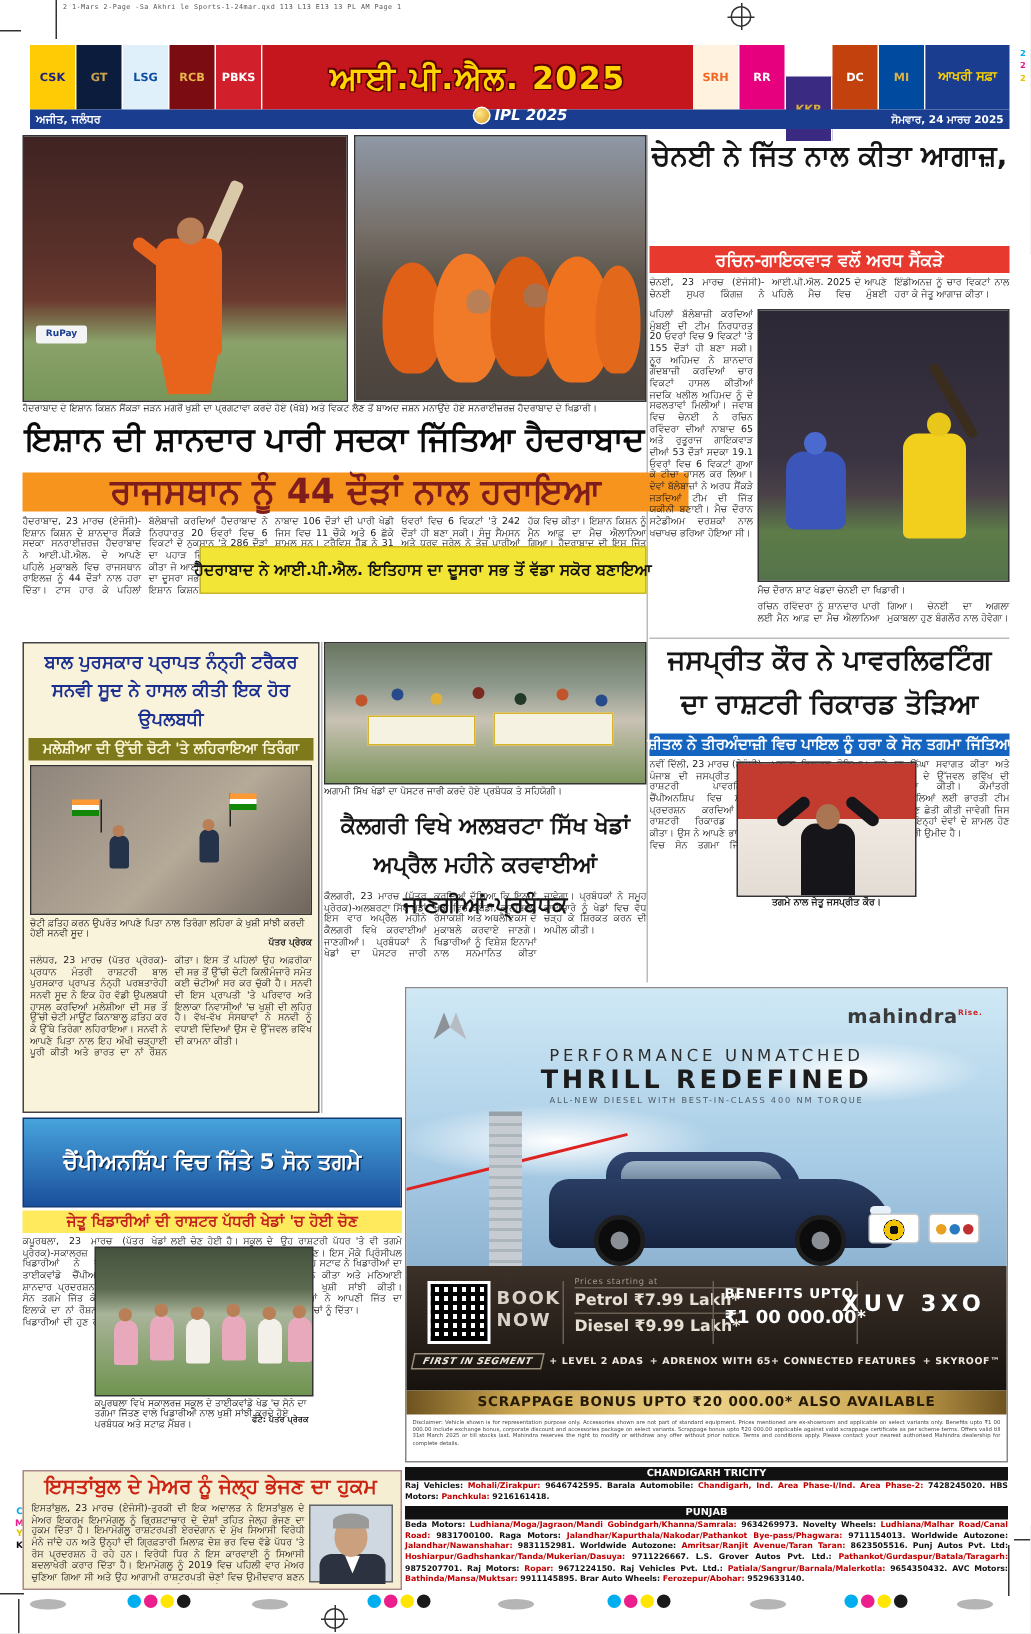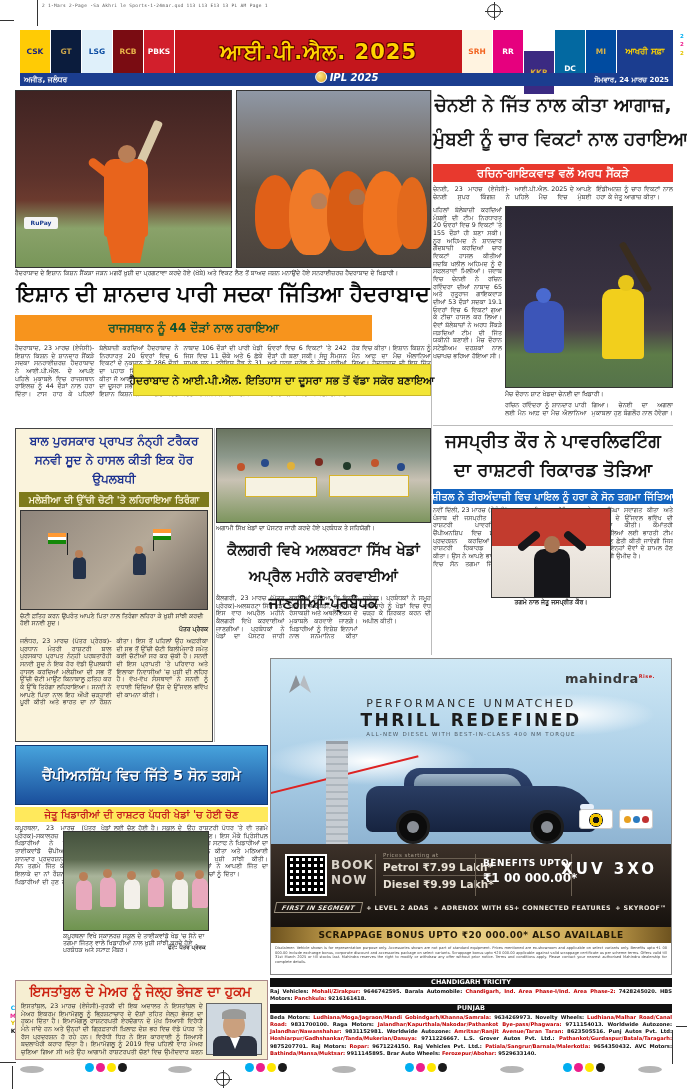--- a/index.html
+++ b/index.html
@@ -29,21 +29,21 @@
   .logo{width:30px;height:43px;border-right:1px solid #fff;display:flex;align-items:center;justify-content:center;
         font-size:7.5px;font-weight:bold;text-align:center;flex:0 0 auto;}
   .t-csk{background:#ffcb05;color:#1a237e;}
   .t-gt{background:#0b1c3d;color:#c9a44c;}
   .t-lsg{background:#dff0fa;color:#0c4da2;}
   .t-rcb{background:#7a0c12;color:#e8b54a;}
   .t-pbks{background:#d21f2c;color:#fff;}
   .t-srh{background:#fff3e0;color:#f26522;}
   .t-rr{background:#e6007e;color:#fff;}
   .t-kkr{background:#3b2a82;color:#d4af37;margin-top:21px;}
-  .t-dc{background:#0369a1;color:#fff;align-items:flex-end;}
+  .t-dc{background:#c2410c;color:#fff;}
   .t-mi{background:#004ba0;color:#d8b24a;}
   #mast-title{flex:1;background:#c4161c;display:flex;align-items:center;justify-content:center;
       color:#ffd400;font-size:21px;font-weight:bold;letter-spacing:1px;
       text-shadow:1px 1px 0 #5e0000,-1px -1px 0 #5e0000,1px -1px 0 #5e0000,-1px 1px 0 #5e0000;}
   #mast-last{width:56px;background:#1b3d8f;color:#ffd400;display:flex;align-items:center;justify-content:center;
       text-align:center;font-size:8.5px;font-weight:bold;line-height:1.2;flex:0 0 auto;}
   #mast-strip{height:13px;background:#1b3d8f;color:#fff;display:flex;align-items:center;position:relative;}
   #mast-edition{font-size:7.5px;font-weight:bold;margin-left:4px;}
   #mast-date{font-size:7px;font-weight:bold;margin-left:auto;margin-right:4px;}
   #mast-ipl{position:absolute;left:50%;transform:translateX(-50%);top:-2px;display:flex;align-items:center;gap:3px;
@@ -67,22 +67,22 @@
   .pl-arm{position:absolute;left:70px;bottom:92px;width:34px;height:9px;background:#e8641c;border-radius:5px;transform:rotate(38deg);}
   .pl-bat{position:absolute;left:128px;bottom:96px;width:9px;height:52px;background:#d9c9a8;border-radius:3px;transform:rotate(24deg);}
   .pl-legs{position:absolute;left:90px;bottom:4px;width:40px;height:30px;background:#e8641c;clip-path:polygon(0 0,100% 0,85% 100%,15% 100%);}
   #photo-lead-right{left:236px;top:90px;width:195px;height:178px;
       background:linear-gradient(180deg,#8f98a6 0%,#77706a 35%,#5c544a 55%,#4a423c 100%);}
   .huddle{position:absolute;border-radius:50% 50% 40% 40%;}
   
   #lead-caption{left:15px;top:269px;width:416px;height:11px;}
   #lead-headline{left:15px;top:281px;width:416px;height:32px;font-size:21.5px;font-weight:bold;text-align:center;
       white-space:nowrap;letter-spacing:-.3px;color:#0a0a0a;}
-  #lead-subbar{left:15px;top:315px;width:357px;height:26px;background:#f7941d;color:#14532d;display:flex;
-      align-items:center;justify-content:center;font-size:12px;font-weight:bold;white-space:nowrap;}
+  #lead-subbar{left:15px;top:315px;width:444px;height:26px;background:#f7941d;color:#7f1d1d;display:flex;
+      align-items:center;justify-content:center;font-size:23px;font-weight:bold;white-space:nowrap;}
   #lead-body{left:15px;top:344px;width:416px;height:86px;}
   #lead-inline-sub{left:133px;top:364px;width:298px;height:32px;background:#f2e535;border:1px solid #c8b62a;
       box-sizing:border-box;display:flex;align-items:center;justify-content:center;font-size:10.5px;font-weight:bold;
       color:#111;white-space:nowrap;}
   
   #chn-headline1{left:433px;top:94px;width:240px;height:34px;font-size:18.5px;font-weight:bold;text-align:center;white-space:nowrap;}
   #chn-headline2{left:433px;top:128px;width:240px;height:34px;font-size:18.5px;font-weight:bold;text-align:center;white-space:nowrap;}
   #chn-subbar{left:433px;top:164px;width:240px;height:18px;background:#e8392e;color:#fff;display:flex;align-items:center;
       justify-content:center;font-size:11.5px;font-weight:bold;white-space:nowrap;}
   #chn-body-top{left:433px;top:185px;width:240px;height:19px;}
@@ -307,21 +307,20 @@
     <div class="huddle" style="left:112px;bottom:62px;width:16px;height:16px;background:#a9724c;"></div>
   </div>
   <div class="abs cap" id="lead-caption">ਹੈਦਰਾਬਾਦ ਦੇ ਇਸ਼ਾਨ ਕਿਸ਼ਨ ਸੈਂਕੜਾ ਜੜਨ ਮਗਰੋਂ ਖੁਸ਼ੀ ਦਾ ਪ੍ਰਗਟਾਵਾ ਕਰਦੇ ਹੋਏ (ਖੱਬੇ) ਅਤੇ ਵਿਕਟ ਲੈਣ ਤੋਂ ਬਾਅਦ ਜਸ਼ਨ ਮਨਾਉਂਦੇ ਹੋਏ ਸਨਰਾਈਜ਼ਰਜ਼ ਹੈਦਰਾਬਾਦ ਦੇ ਖਿਡਾਰੀ।</div>
 
   <div class="abs" id="lead-headline">ਇਸ਼ਾਨ ਦੀ ਸ਼ਾਨਦਾਰ ਪਾਰੀ ਸਦਕਾ ਜਿੱਤਿਆ ਹੈਦਰਾਬਾਦ</div>
   <div class="abs" id="lead-subbar">ਰਾਜਸਥਾਨ ਨੂੰ 44 ਦੌੜਾਂ ਨਾਲ ਹਰਾਇਆ</div>
   <div class="abs body-text cols-5" id="lead-body">ਹੈਦਰਾਬਾਦ, 23 ਮਾਰਚ (ਏਜੰਸੀ)-ਇਸ਼ਾਨ ਕਿਸ਼ਨ ਦੇ ਸ਼ਾਨਦਾਰ ਸੈਂਕੜੇ ਸਦਕਾ ਸਨਰਾਈਜ਼ਰਜ਼ ਹੈਦਰਾਬਾਦ ਨੇ ਆਈ.ਪੀ.ਐਲ. ਦੇ ਆਪਣੇ ਪਹਿਲੇ ਮੁਕਾਬਲੇ ਵਿਚ ਰਾਜਸਥਾਨ ਰਾਇਲਜ਼ ਨੂੰ 44 ਦੌੜਾਂ ਨਾਲ ਹਰਾ ਦਿੱਤਾ। ਟਾਸ ਹਾਰ ਕੇ ਪਹਿਲਾਂ ਬੱਲੇਬਾਜ਼ੀ ਕਰਦਿਆਂ ਹੈਦਰਾਬਾਦ ਨੇ ਨਿਰਧਾਰਤ 20 ਓਵਰਾਂ ਵਿਚ 6 ਵਿਕਟਾਂ ਦੇ ਨੁਕਸਾਨ 'ਤੇ 286 ਦੌੜਾਂ ਦਾ ਪਹਾੜ ਜਿਹਾ ਸਕੋਰ ਖੜ੍ਹਾ ਕੀਤਾ ਜੋ ਆਈ.ਪੀ.ਐਲ. ਇਤਿਹਾਸ ਦਾ ਦੂਸਰਾ ਸਭ ਤੋਂ ਵੱਡਾ ਸਕੋਰ ਹੈ। ਇਸ਼ਾਨ ਕਿਸ਼ਨ ਨੇ 47 ਗੇਂਦਾਂ ਵਿਚ ਨਾਬਾਦ 106 ਦੌੜਾਂ ਦੀ ਪਾਰੀ ਖੇਡੀ ਜਿਸ ਵਿਚ 11 ਚੌਕੇ ਅਤੇ 6 ਛੱਕੇ ਸ਼ਾਮਲ ਸਨ। ਟਰੈਵਿਸ ਹੈੱਡ ਨੇ 31 ਗੇਂਦਾਂ ਵਿਚ 67, ਅਭਿਸ਼ੇਕ ਸ਼ਰਮਾ ਨੇ 24 ਅਤੇ ਨਿਤੀਸ਼ ਰੈਡੀ ਨੇ 30 ਦੌੜਾਂ ਦਾ ਯੋਗਦਾਨ ਪਾਇਆ। ਜਵਾਬ ਵਿਚ ਰਾਜਸਥਾਨ ਦੀ ਟੀਮ 20 ਓਵਰਾਂ ਵਿਚ 6 ਵਿਕਟਾਂ 'ਤੇ 242 ਦੌੜਾਂ ਹੀ ਬਣਾ ਸਕੀ। ਸੰਜੂ ਸੈਮਸਨ ਅਤੇ ਧਰੁਵ ਜੁਰੇਲ ਨੇ ਤੇਜ਼ ਪਾਰੀਆਂ ਖੇਡੀਆਂ ਪਰ ਟੀਮ ਨੂੰ ਜਿੱਤ ਤੱਕ ਨਾ ਪਹੁੰਚਾ ਸਕੇ। ਹੈਦਰਾਬਾਦ ਦੇ ਗੇਂਦਬਾਜ਼ਾਂ ਨੇ ਅਹਿਮ ਮੌਕਿਆਂ 'ਤੇ ਵਿਕਟਾਂ ਲੈ ਕੇ ਮੈਚ ਆਪਣੀ ਟੀਮ ਦੇ ਹੱਕ ਵਿਚ ਕੀਤਾ। ਇਸ਼ਾਨ ਕਿਸ਼ਨ ਨੂੰ ਮੈਨ ਆਫ਼ ਦਾ ਮੈਚ ਐਲਾਨਿਆ ਗਿਆ। ਹੈਦਰਾਬਾਦ ਦੀ ਇਸ ਜਿੱਤ ਨਾਲ ਟੀਮ ਦੇ ਹੌਸਲੇ ਬੁਲੰਦ ਹਨ ਅਤੇ ਅਗਲੇ ਮੈਚਾਂ ਵਿਚ ਵੀ ਇਸੇ ਲੈਅ ਨੂੰ ਕਾਇਮ ਰੱਖਣ ਦੀ ਉਮੀਦ ਹੈ।</div>
   <div class="abs" id="lead-inline-sub">ਹੈਦਰਾਬਾਦ ਨੇ ਆਈ.ਪੀ.ਐਲ. ਇਤਿਹਾਸ ਦਾ ਦੂਸਰਾ ਸਭ ਤੋਂ ਵੱਡਾ ਸਕੋਰ ਬਣਾਇਆ</div>
 
   <div class="abs" id="chn-headline1">ਚੇਨਈ ਨੇ ਜਿੱਤ ਨਾਲ ਕੀਤਾ ਆਗਾਜ਼,</div>
-  <div class="abs" id="chn-headline2">ਮੁੰਬਈ ਨੂੰ ਚਾਰ ਵਿਕਟਾਂ ਨਾਲ ਹਰਾਇਆ</div>
   <div class="abs" id="chn-subbar">ਰਚਿਨ-ਗਾਇਕਵਾੜ ਵਲੋਂ ਅਰਧ ਸੈਂਕੜੇ</div>
   <div class="abs body-text cols-3" id="chn-body-top">ਚੇਨਈ, 23 ਮਾਰਚ (ਏਜੰਸੀ)-ਚੇਨਈ ਸੁਪਰ ਕਿੰਗਜ਼ ਨੇ ਆਈ.ਪੀ.ਐਲ. 2025 ਦੇ ਆਪਣੇ ਪਹਿਲੇ ਮੈਚ ਵਿਚ ਮੁੰਬਈ ਇੰਡੀਅਨਜ਼ ਨੂੰ ਚਾਰ ਵਿਕਟਾਂ ਨਾਲ ਹਰਾ ਕੇ ਜੇਤੂ ਆਗਾਜ਼ ਕੀਤਾ।</div>
   <div class="abs body-text" id="chn-body-left">ਪਹਿਲਾਂ ਬੱਲੇਬਾਜ਼ੀ ਕਰਦਿਆਂ ਮੁੰਬਈ ਦੀ ਟੀਮ ਨਿਰਧਾਰਤ 20 ਓਵਰਾਂ ਵਿਚ 9 ਵਿਕਟਾਂ 'ਤੇ 155 ਦੌੜਾਂ ਹੀ ਬਣਾ ਸਕੀ। ਨੂਰ ਅਹਿਮਦ ਨੇ ਸ਼ਾਨਦਾਰ ਗੇਂਦਬਾਜ਼ੀ ਕਰਦਿਆਂ ਚਾਰ ਵਿਕਟਾਂ ਹਾਸਲ ਕੀਤੀਆਂ ਜਦਕਿ ਖਲੀਲ ਅਹਿਮਦ ਨੂੰ ਦੋ ਸਫਲਤਾਵਾਂ ਮਿਲੀਆਂ। ਜਵਾਬ ਵਿਚ ਚੇਨਈ ਨੇ ਰਚਿਨ ਰਵਿੰਦਰਾ ਦੀਆਂ ਨਾਬਾਦ 65 ਅਤੇ ਰੁਤੂਰਾਜ ਗਾਇਕਵਾੜ ਦੀਆਂ 53 ਦੌੜਾਂ ਸਦਕਾ 19.1 ਓਵਰਾਂ ਵਿਚ 6 ਵਿਕਟਾਂ ਗੁਆ ਕੇ ਟੀਚਾ ਹਾਸਲ ਕਰ ਲਿਆ। ਦੋਵਾਂ ਬੱਲੇਬਾਜ਼ਾਂ ਨੇ ਅਰਧ ਸੈਂਕੜੇ ਜੜਦਿਆਂ ਟੀਮ ਦੀ ਜਿੱਤ ਯਕੀਨੀ ਬਣਾਈ। ਮੈਚ ਦੌਰਾਨ ਸਟੇਡੀਅਮ ਦਰਸ਼ਕਾਂ ਨਾਲ ਖਚਾਖਚ ਭਰਿਆ ਹੋਇਆ ਸੀ।</div>
   <div class="abs photo" id="photo-chn">
     <div class="chn-keeper"></div>
     <div class="chn-keeper-head"></div>
     <div class="chn-bat-stick"></div>
     <div class="chn-bat-body"></div>
     <div class="chn-bat-head"></div>
   </div>

